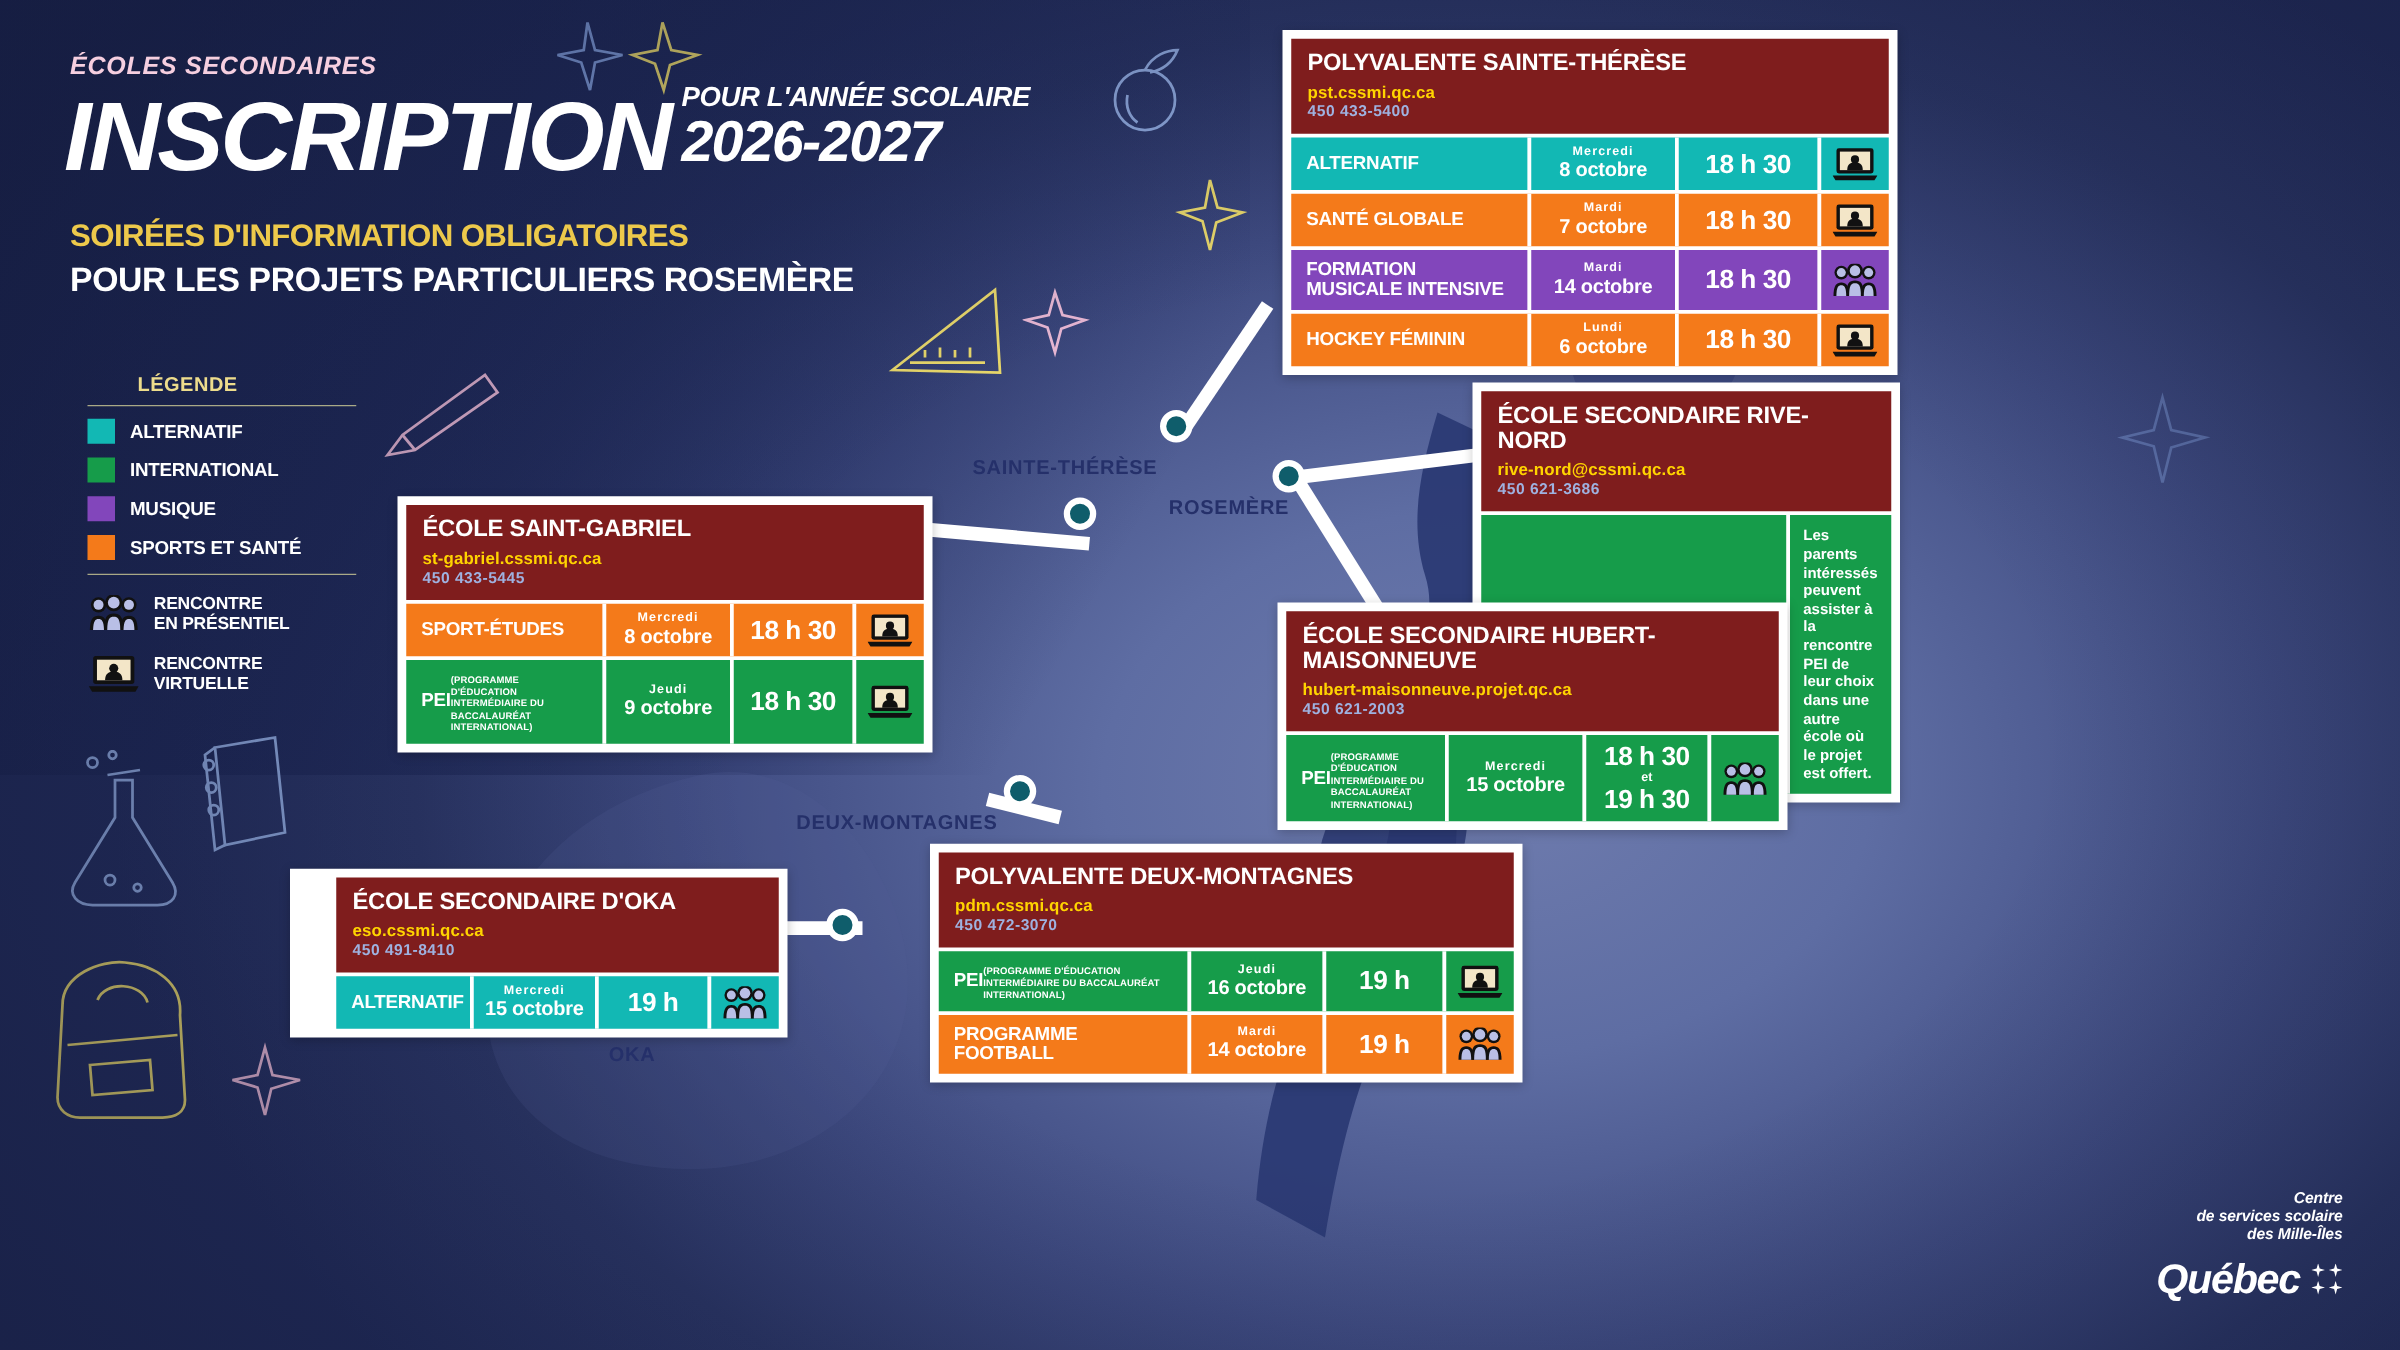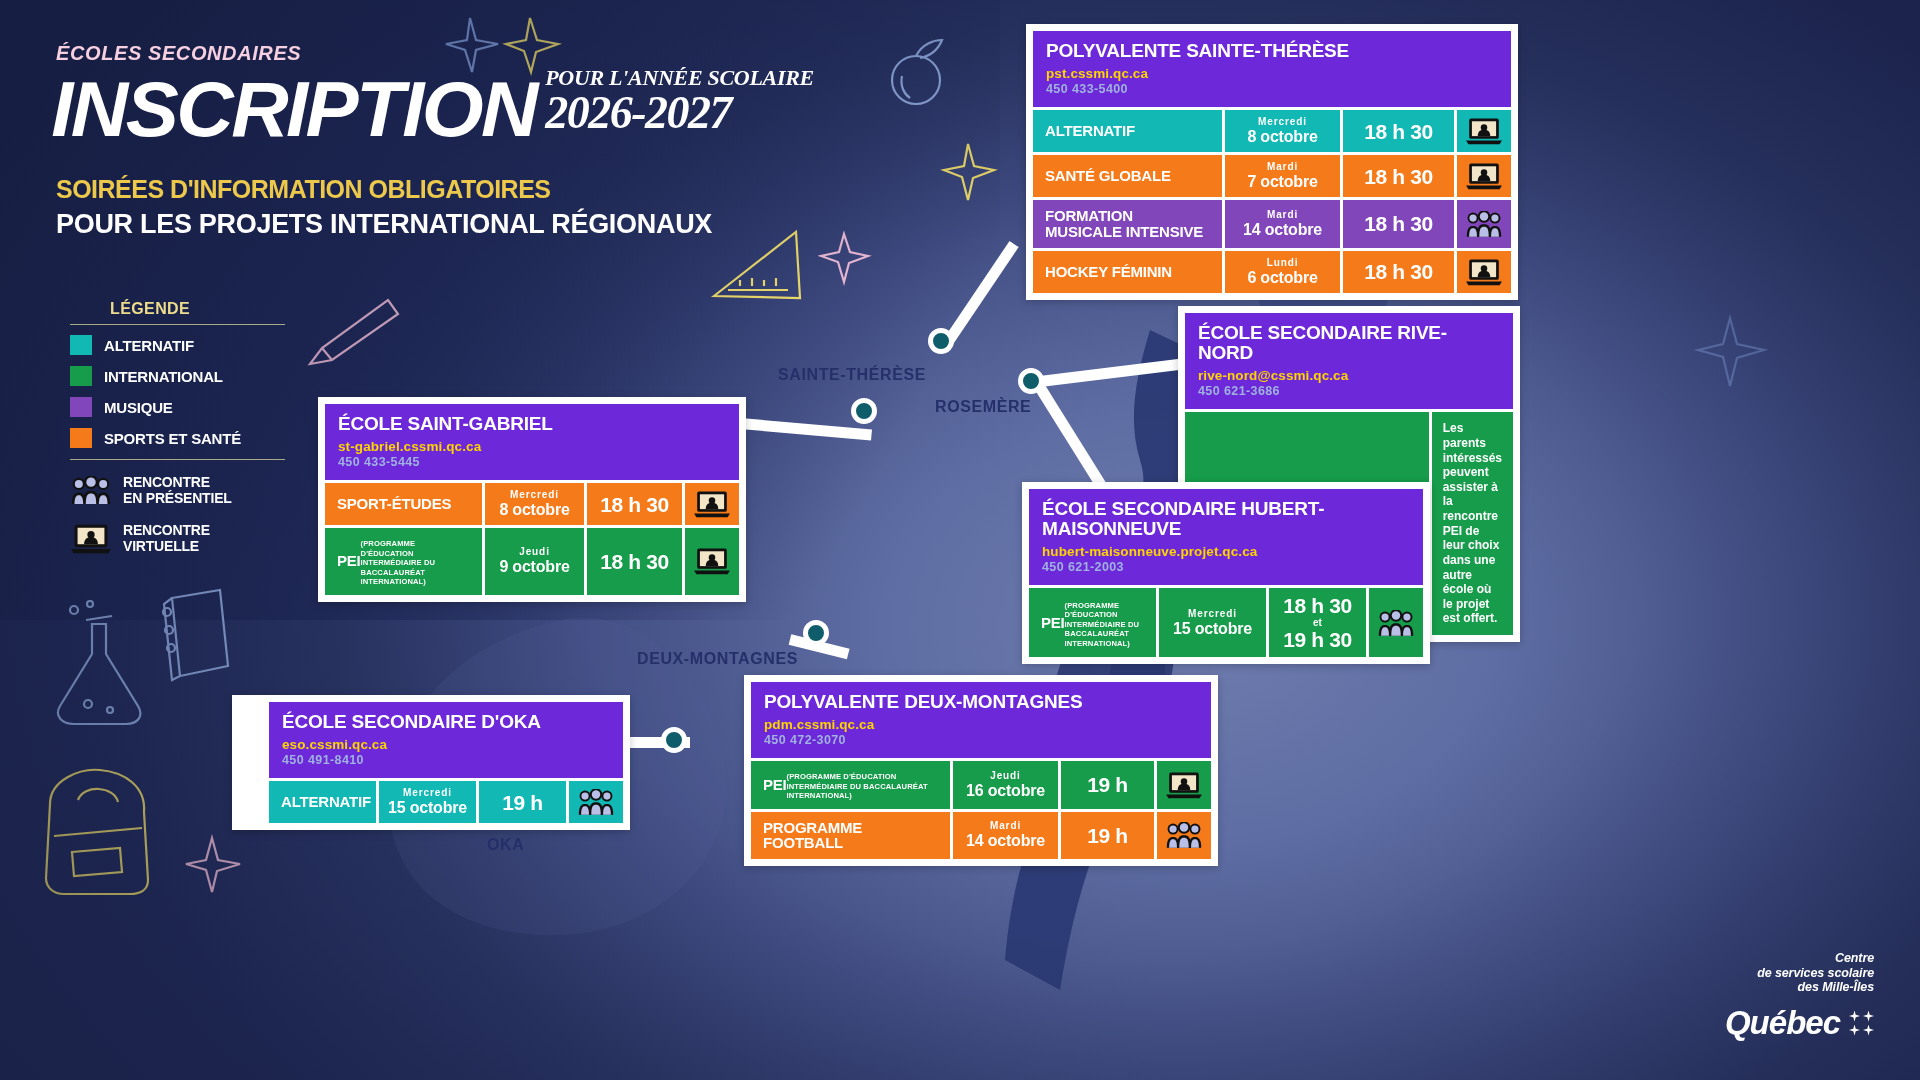--- a/index.html
+++ b/index.html
@@ -36,21 +36,21 @@
   #header { position: absolute; left: 56px; top: 42px; width: 960px; }
   .eyebrow {
     font-size: 20px; font-weight: bold; font-style: italic;
     letter-spacing: .6px; color: #f6cfe0;
   }
   .title-row { display: flex; align-items: flex-end; gap: 14px; margin-top: 2px; }
   .big-title {
     font-size: 78px; font-weight: 900; font-style: italic; color: #fff;
     letter-spacing: -2.5px; line-height: .92; transform: scaleX(1.02);
   }
-  .year-block { padding-bottom: 10px; font-family: Liberation Serif, serif; }
+  .year-block { padding-bottom: 10px; }
   .year-top {
     font-size: 22px; font-weight: 900; font-style: italic; color: #fff;
     letter-spacing: -.3px; line-height: 1;
   }
   .year-big {
     font-size: 46px; font-weight: 900; font-style: italic; color: #fff;
     letter-spacing: -1.5px; line-height: 1; margin-top: 1px;
   }
   .sub-yellow {
     margin-top: 31px; font-size: 25px; font-weight: 900; color: #edc94b;
@@ -85,21 +85,21 @@
     position: absolute; width: 26px; height: 26px; border-radius: 50%;
     background: #0f5d6b; border: 5px solid #fff;
   }
   .leader { position: absolute; background: #fff; transform-origin: 0 50%; }
 
   
   .card {
     position: absolute; background: #fff; padding: 7px;
     box-shadow: 0 2px 8px rgba(0,0,0,.22);
   }
-  .card-head { background: #6d28d9; padding: 10px 13px 11px; }
+  .card-head { background: #7f1d1d; padding: 10px 13px 11px; }
   .card-title {
     font-size: 19px; font-weight: 900; color: #fff; letter-spacing: -.2px;
     line-height: 1.06;
   }
   .card-site {
     font-size: 13.5px; font-weight: 900; color: #ffd400; margin-top: 5px;
     letter-spacing: .1px;
   }
   .card-phone {
     font-size: 12.5px; font-weight: 900; color: #9fb2e0; margin-top: 1px;
@@ -231,21 +231,21 @@
   <div id="header">
     <div class="eyebrow">ÉCOLES SECONDAIRES</div>
     <div class="title-row">
       <div class="big-title">INSCRIPTION</div>
       <div class="year-block">
         <div class="year-top">POUR L'ANNÉE SCOLAIRE</div>
         <div class="year-big">2026-2027</div>
       </div>
     </div>
     <div class="sub-yellow">SOIRÉES D'INFORMATION OBLIGATOIRES</div>
-    <div class="sub-white">POUR LES PROJETS INTERNATIONAL RÉGIONAUX</div>
+    <div class="sub-white">POUR LES PROJETS PARTICULIERS ROSEMÈRE</div>
   </div>
 
   <div id="legend">
     <div class="legend-title">LÉGENDE</div>
     <div class="legend-rule"></div>
     <div id="legend-programs">
         <div class="legend-row">
           <span class="swatch" style="background:#12b8b4"></span>
      <span class="legend-label">ALTERNATIF</span>
         </div>

